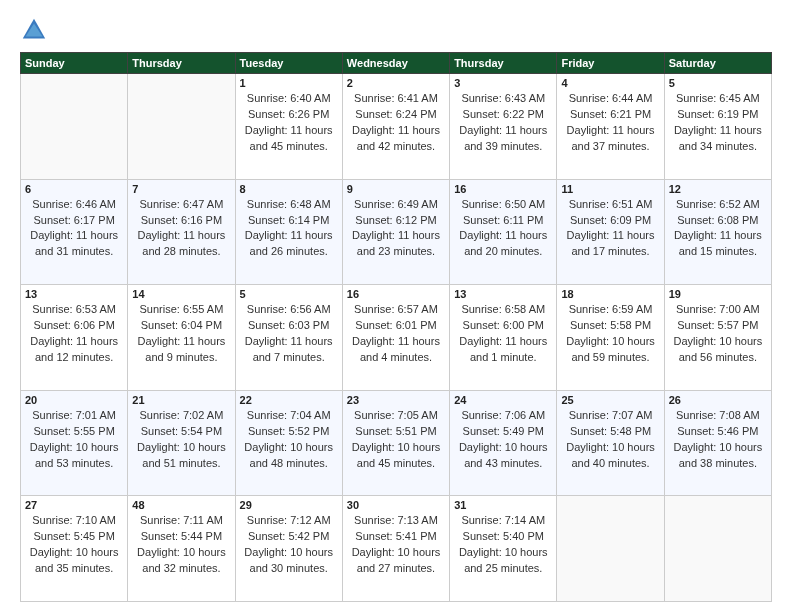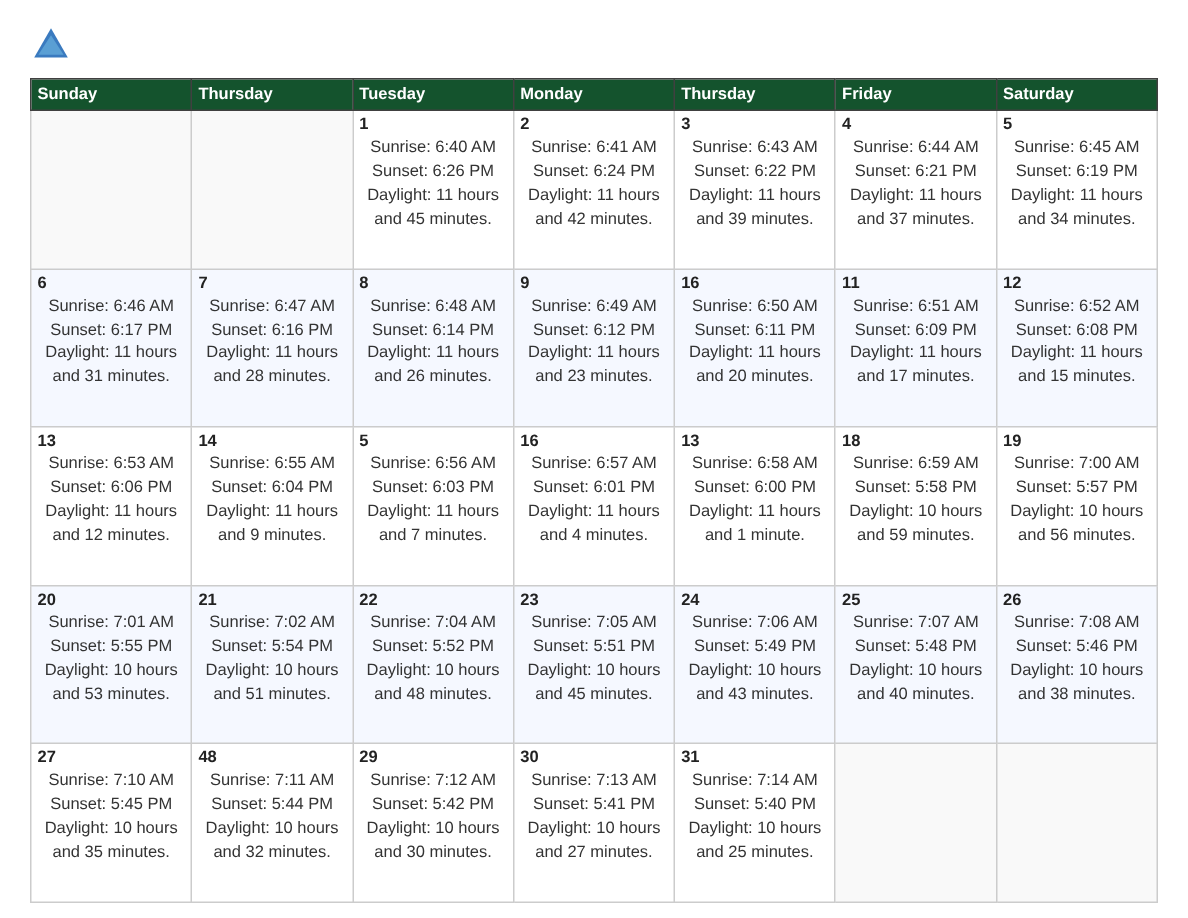--- a/index.html
+++ b/index.html
@@ -117,21 +117,21 @@
       <div class="location-title"></div>
     </div>
   </div>
 
   <table class="calendar">
     <thead>
       <tr>
       <th>Sunday</th>
           <th>Thursday</th>
           <th>Tuesday</th>
-          <th>Monday</th>
+          <th>Wednesday</th>
           <th>Thursday</th>
           <th>Friday</th>
           <th>Saturday</th>
         </tr>
     </thead>
     <tbody id="calendar-body">
     <tr>
           <td class="empty"></td>
           <td class="empty"></td>
           <td>

